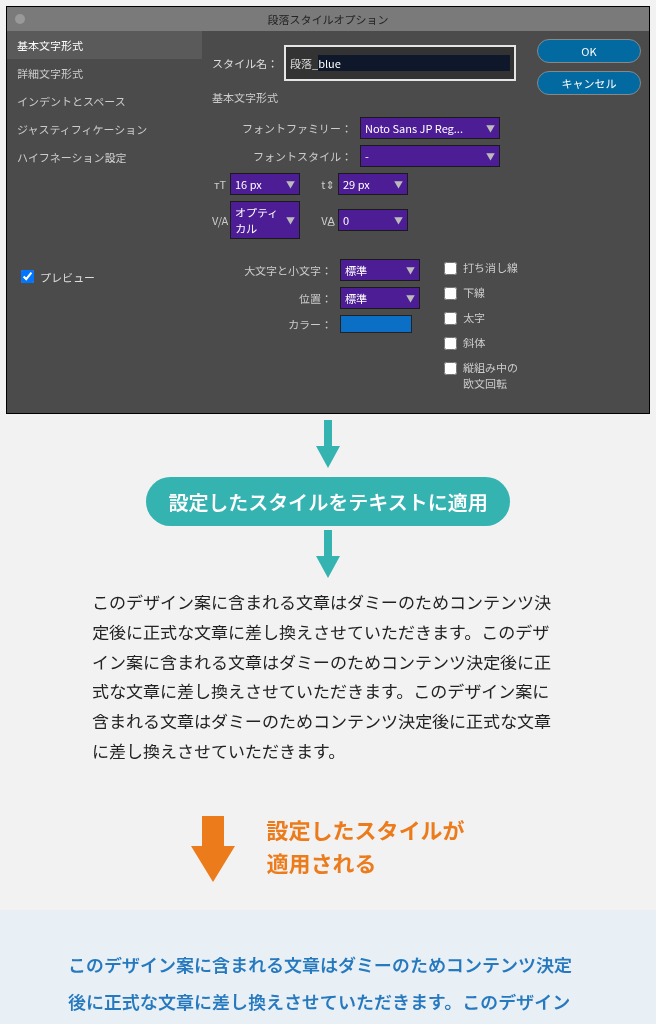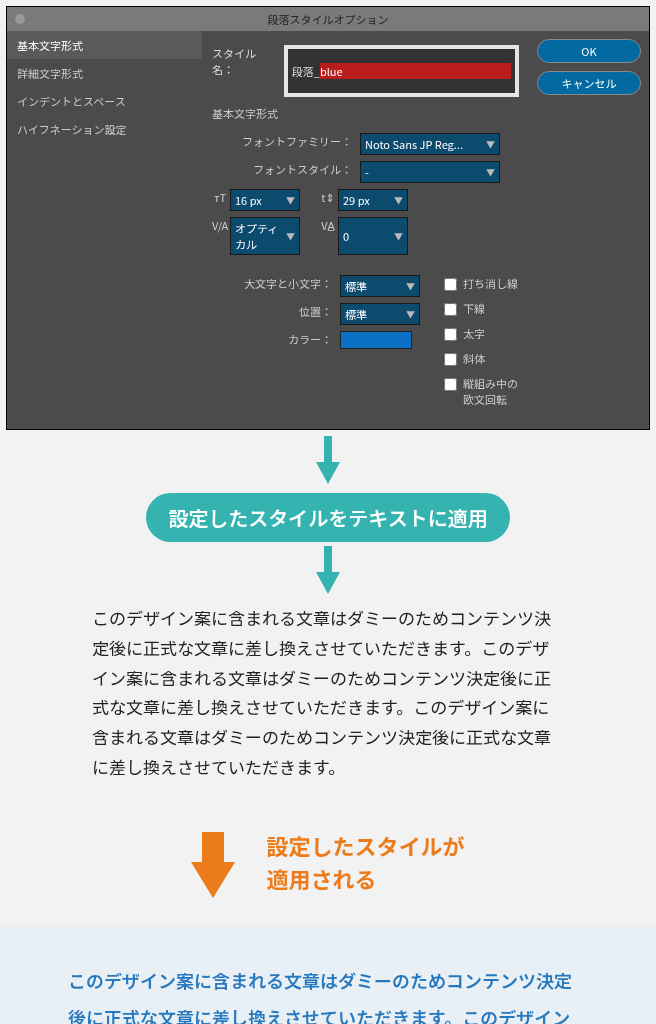--- a/index.html
+++ b/index.html
@@ -4,24 +4,24 @@
 <style>
 body{margin:0;background:#f2f2f2;font-family:"Hiragino Sans","Noto Sans JP",sans-serif;width:656px}
 .dialog{background:#4b4b4b;color:#ddd;font-size:11px;margin:6px;border:1px solid #000}
 .titlebar{text-align:center;padding:4px;background:#7a7a7a;color:#222;font-size:11px;position:relative}
 .titlebar .dot{position:absolute;left:8px;top:7px;width:10px;height:10px;border-radius:50%;background:#999}
 .dbody{display:flex}
 .sidebar{width:195px}
 .sitem{padding:6px 10px;color:#ccc;border-bottom:0}
 .sitem.active{background:#5a5a5a;color:#fff}
 .panel{flex:1;padding:8px 10px 16px}
-.row{display:flex;margin:6px 0}
+.row{display:flex;align-items:center;margin:6px 0}
 .lbl{text-align:right;width:140px;padding-right:8px;color:#ccc}
 .lbl.small{width:120px}
-.sel{background:#0c4a6e;border:1px solid #1a1a1a;color:#fff;padding:2px 4px;display:inline-flex;align-items:center;justify-content:space-between}
+.sel{background:#4c1d95;border:1px solid #1a1a1a;color:#fff;padding:2px 4px;display:inline-flex;align-items:center;justify-content:space-between}
 .chev{font-size:9px;color:#bbb;margin-left:4px}
 .btns{padding:8px}
 .btn{border:1px solid #888;background:#0369a1;color:#fff;border-radius:14px;padding:3px 16px;margin-bottom:8px;text-align:center;width:70px}
 .checks{margin-left:20px}
 .ck{display:flex;align-items:flex-start;margin:6px 0;color:#ccc}
 .ck input{margin-right:6px}
 .footer{display:flex;align-items:center;padding:6px 10px}
 .footer input{margin-right:6px}
 .swatch{width:70px;height:16px;background:#0b6fc6;border:1px solid #222}
 .icon{display:inline-block;width:16px;text-align:center;color:#ccc;margin-right:2px}
@@ -29,42 +29,47 @@
 .callout{background:#34b3b0;color:#fff;font-weight:600;font-size:20px;padding:10px 22px;border-radius:28px;display:inline-block}
 .center{text-align:center;margin:4px 0}
 .arrow-teal{width:0;height:0;border-left:12px solid transparent;border-right:12px solid transparent;border-top:22px solid #34b3b0;display:inline-block;position:relative;margin-top:26px}
 .arrow-teal::before{content:"";position:absolute;top:-48px;left:-4px;width:8px;height:28px;background:#34b3b0}
 .arrow-orange{width:0;height:0;border-left:22px solid transparent;border-right:22px solid transparent;border-top:36px solid #ec7b1c;display:inline-block;position:relative;margin-top:36px}
 .arrow-orange::before{content:"";position:absolute;top:-66px;left:-11px;width:22px;height:34px;background:#ec7b1c}
 .para{padding:0 92px 24px;font-size:17px;line-height:1.75;color:#222}
 .orange-label{color:#ec7b1c;font-weight:700;font-size:22px;line-height:1.5}
 .flexrow{display:flex;align-items:center;justify-content:center;gap:31px;margin:20px 0 28px}
 .result{background:#e8f0f5;padding:36px 68px;font-size:18px;line-height:2.1;font-weight:600;color:#2779bf}
-.hl{background:#b91c1c;color:#fff}
+.hl{background:#0f172a;color:#fff}
 </style>
 </head>
 <body>
 
 <div class="dialog">
   <div class="titlebar">
     <span class="dot"></span>
     <span>段落スタイルオプション</span>
   </div>
   <div class="dbody">
     <div class="sidebar">
       <div class="sitem active">基本文字形式</div>
       <div class="sitem">詳細文字形式</div>
       <div class="sitem">インデントとスペース</div>
+      <div class="sitem">ジャスティフィケーション</div>
       <div class="sitem">ハイフネーション設定</div>
+      <div class="footer" style="margin-top:90px">
+        <input type="checkbox" checked="" style="">
+        <span>プレビュー</span>
+      </div>
     </div>
 
     <div class="panel">
       <div class="row">
         <span style="margin-right:6px">スタイル名：</span>
-        <span style="background:#333;border:4px solid #e5e5e5;padding:14px 4px;display:inline-flex;width:220px">
+        <span style="background:#333;border:2px solid #e5e5e5;padding:8px 4px;display:inline-flex;width:220px">
           <span>段落_</span>
           <span class="hl" style="flex:1">blue</span>
         </span>
       </div>
       <div style="margin:8px 0 12px;color:#ccc">基本文字形式</div>
 
       <div class="row">
         <span class="lbl">フォントファミリー：</span>
         <span class="sel" style="width:130px">
             <span>Noto Sans JP Reg...</span>

